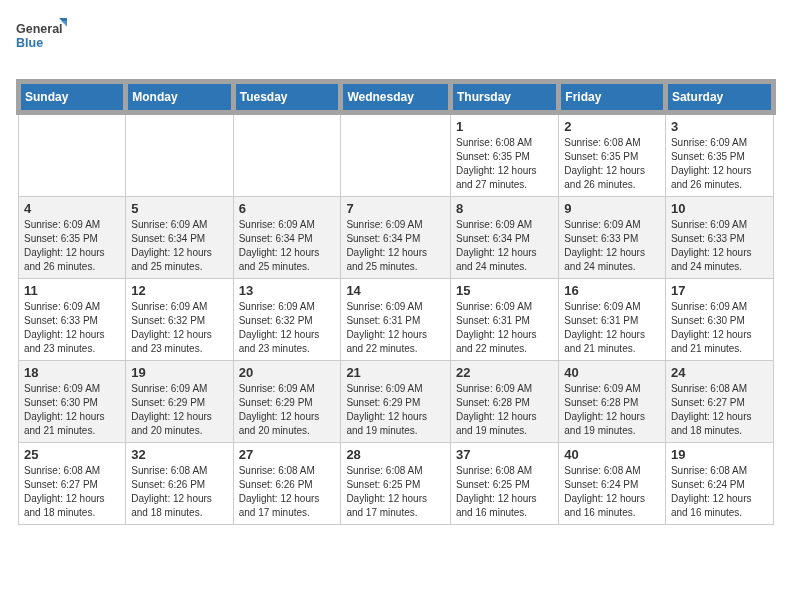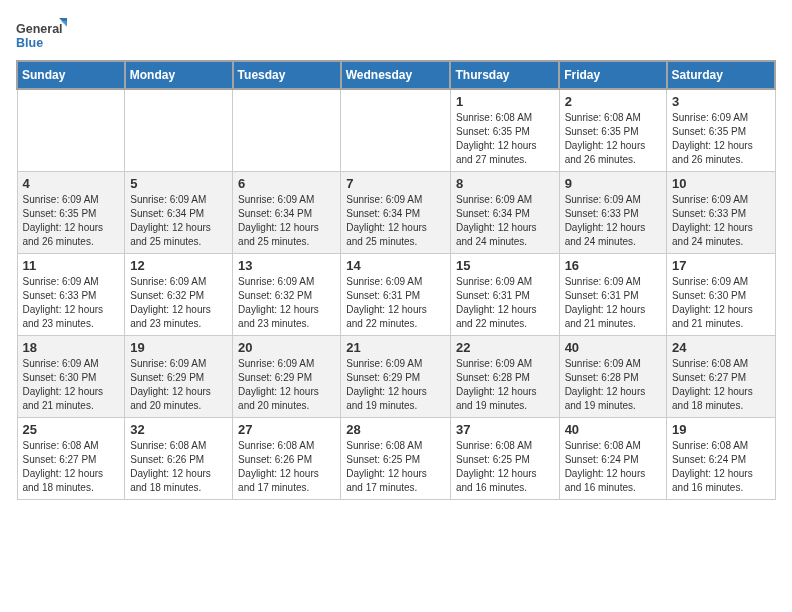--- a/index.html
+++ b/index.html
@@ -7,21 +7,21 @@
       font-family: Arial, sans-serif;
       background: #fff;
       width: 792px;
       min-height: 612px;
       padding: 16px;
     }
     .header {
       display: flex;
       justify-content: space-between;
       align-items: flex-start;
-      margin-bottom: 4px;
+      margin-bottom: 23px;
       text-align: center;
     }
     .logo {
       display: flex;
       align-items: center;
       gap: 4px;
     }
     .title-block {
       text-align: right;
     }
@@ -39,21 +39,21 @@
       border-collapse: collapse;
       font-size: 10.5px;
     }
     thead tr th {
       background-color: #2e75b6;
       color: #fff;
       padding: 6px 4px;
       text-align: left;
       font-size: 12px;
       font-weight: 600;
-      border: 2px solid #a3a3a3;
+      border: 5px solid #a3a3a3;
     }
     tbody tr td {
       border: 1px solid #ccc;
       vertical-align: top;
       padding: 4px 5px;
       height: 80px;
       width: 113px;
       background: #fff;
     }
     tbody tr:nth-child(even) td {

